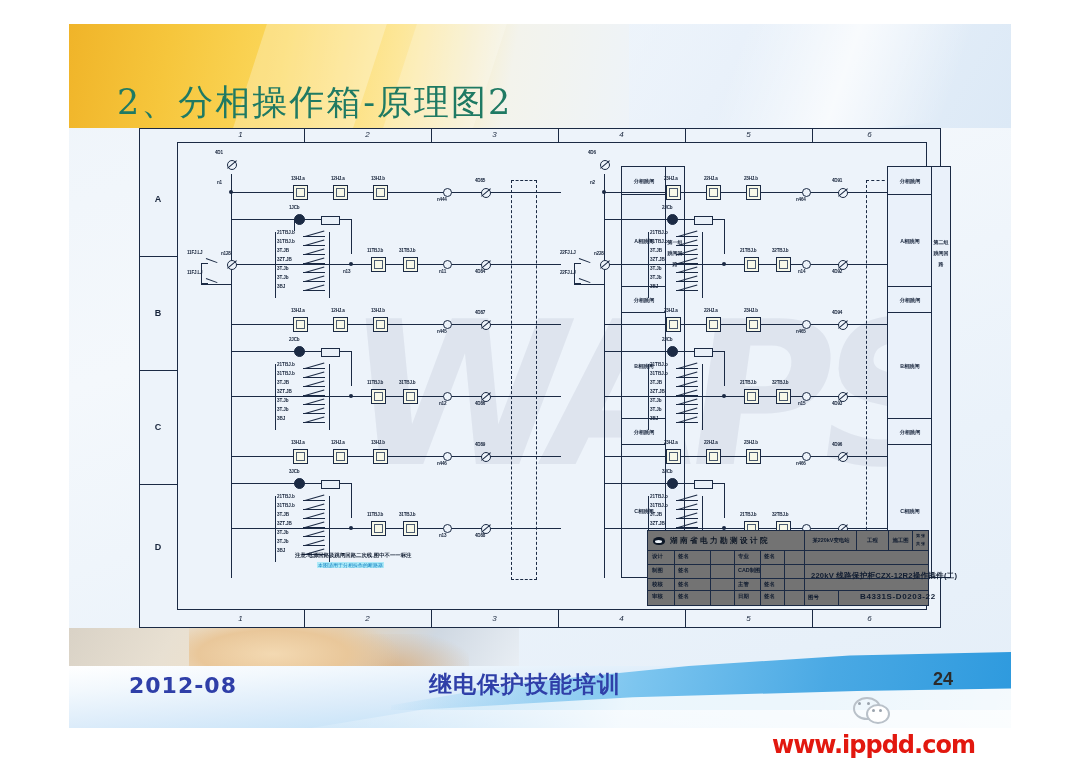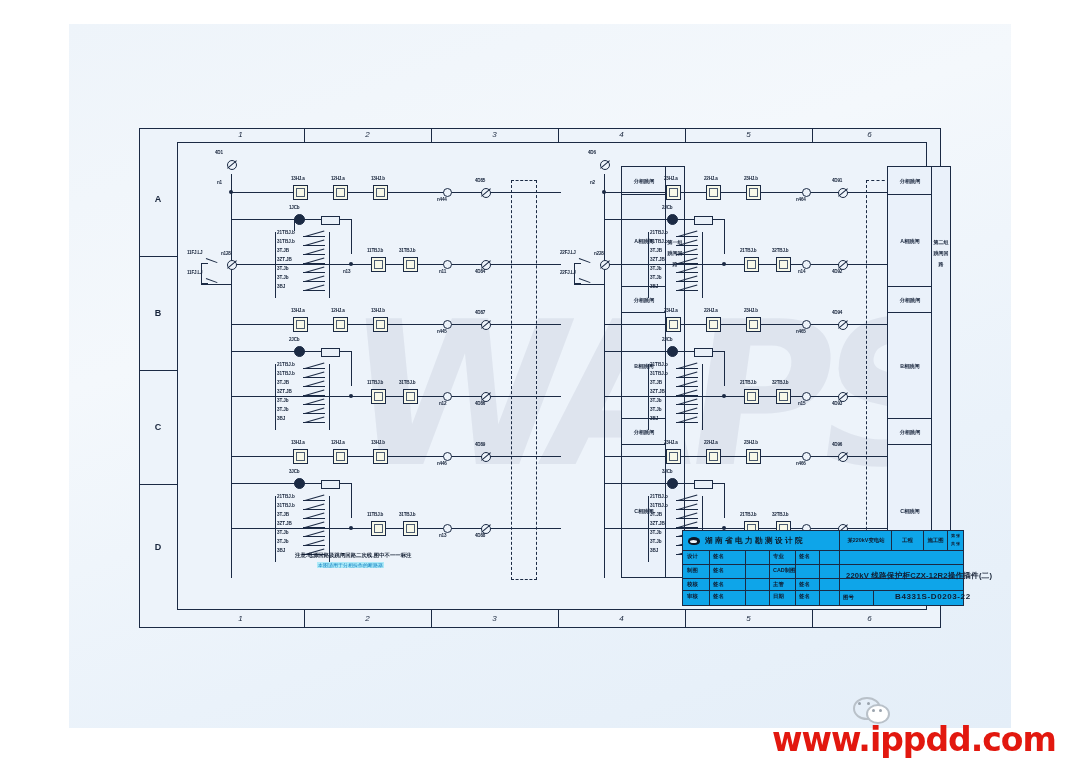--- a/index.html
+++ b/index.html
@@ -76,21 +76,21 @@
   
   .tblk{position:absolute;border:1.2px solid #1b2a44;background:#eaf1fa;}
   .tcell{position:absolute;left:0;width:100%;border-bottom:1.2px solid #1b2a44;box-sizing:border-box;}
   .tcell:last-child{border-bottom:none;}
   .tcell span{position:absolute;left:0;right:0;top:50%;transform:translateY(-50%);
     text-align:center;font-size:5.2px;color:#16233a;font-weight:bold;}
   .vstrip{position:absolute;border:1.2px solid #1b2a44;background:#eaf1fa;}
   .vstrip .vt{position:absolute;left:0;right:0;text-align:center;font-size:5px;color:#16233a;font-weight:bold;}
 
   
-  .tb{position:absolute;border:1.3px solid #1b2a44;background:#0ea5e9;margin-left:35px;}
+  .tb{position:absolute;border:1.3px solid #1b2a44;background:#737373;}
   .tb .h{position:absolute;background:#1b2a44;height:1px;left:0;right:0;}
   .tb .v{position:absolute;background:#1b2a44;width:1px;top:0;bottom:0;}
   .tbt{position:absolute;font-size:5.4px;color:#101c30;white-space:nowrap;font-weight:bold;}
   .tbt.c{text-align:center;}
   .inst{position:absolute;font-size:7.6px;letter-spacing:2.4px;font-weight:bold;color:#0d1726;white-space:nowrap;}
   .instlogo{position:absolute;width:12px;height:8px;border-radius:50% 50% 45% 45%;
     background:#0d1726;}
   .instlogo:after{content:"";position:absolute;left:2px;top:2.5px;width:7px;height:3px;
     background:#eef4fb;border-radius:50%;}
   .dwgno{position:absolute;font-size:8px;letter-spacing:.6px;color:#101c30;font-weight:bold;white-space:nowrap;}
@@ -131,30 +131,36 @@
   
   .brand{position:absolute;right:8px;bottom:4px;width:300px;height:72px;}
   .brand-cn{position:absolute;right:22px;top:4px;font-size:25px;color:#9aa3ad;
     font-family:"DejaVu Serif","Liberation Serif",serif;letter-spacing:3px;opacity:.92;}
   .wechat{position:absolute;right:185px;top:10px;width:34px;height:22px;}
   .wechat .b1{position:absolute;left:0;top:0;width:24px;height:19px;border-radius:50%;
     border:2px solid #b9c1c9;background:transparent;}
   .wechat .b2{position:absolute;left:13px;top:7px;width:20px;height:16px;border-radius:50%;
     border:2px solid #b9c1c9;background:#fff;}
   .wechat .d{position:absolute;width:3px;height:3px;border-radius:50%;background:#9aa3ad;}
-  .brand-url{position:absolute;left:0;bottom:0;font-size:33px;font-weight:bold;color:#e2180f;
+  .brand-url{position:absolute;left:0;bottom:0;font-size:24px;font-weight:bold;color:#e2180f;
     font-family:"DejaVu Sans",sans-serif;letter-spacing:-1px;}
 </style>
 </head>
 <body>
 
 <div id="slide">
 
   <div class="deck">
 
+    <div class="hdr">
+      <div class="hdr-blue"></div>
+      <div class="hdr-gold"></div>
+      <div class="hdr-swoosh"></div>
+      <div class="title">2、分相操作箱-原理图2</div>
+    </div>
 
     <div class="sheet">
       <div class="sheet-outer"></div>
 
       <div class="zones-top">
         <div class="zone-t" style="left:38px;width:127px">1</div>
         <div class="zone-t" style="left:165px;width:127px">2</div>
         <div class="zone-t" style="left:292px;width:127px">3</div>
         <div class="zone-t" style="left:419px;width:127px">4</div>
         <div class="zone-t" style="left:546px;width:127px">5</div>
@@ -786,20 +792,29 @@
         <div class="tbt" style="left:116px;top:62px">签名</div>
 
         <div class="tbmain" style="left:163px;top:40px">220kV 线路保护柜CZX-12R2操作插件(二)</div>
 
         <div class="tbt" style="left:160px;top:63px">图号</div>
         <div class="dwgno" style="left:212px;top:61px">B4331S-D0203-22</div>
       </div>
 
     </div>
 
+    <div class="foot">
+      <div class="foot-img"></div>
+      <div class="foot-wave"></div>
+      <div class="foot-wave2"></div>
+      <div class="foot-wave3"></div>
+      <div class="foot-date">2012-08</div>
+      <div class="foot-ttl">继电保护技能培训</div>
+      <div class="pageno">24</div>
+    </div>
 
   </div>
 
   <div class="brand">
     <div class="wechat">
       <div class="b1"></div>
       <div class="b2"></div>
       <div class="d" style="left:5px;top:5px"></div>
       <div class="d" style="left:14px;top:5px"></div>
       <div class="d" style="left:19px;top:12px"></div>

